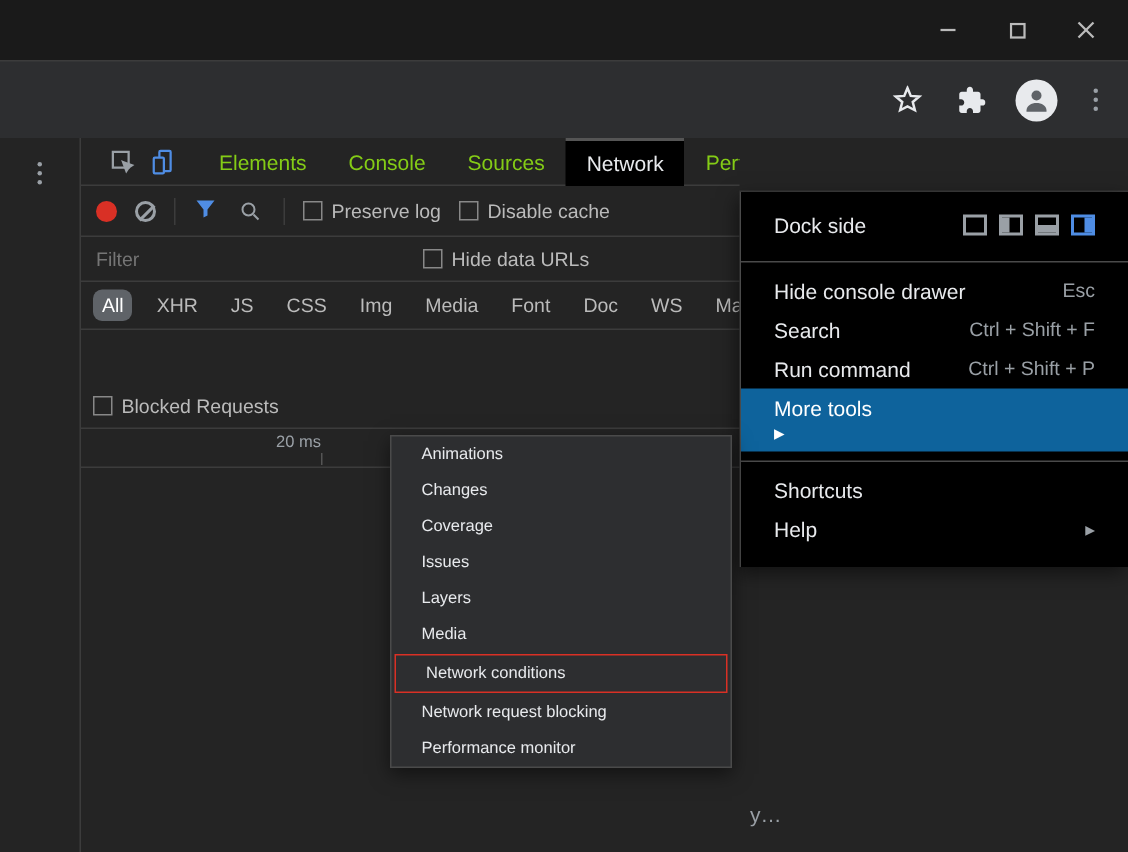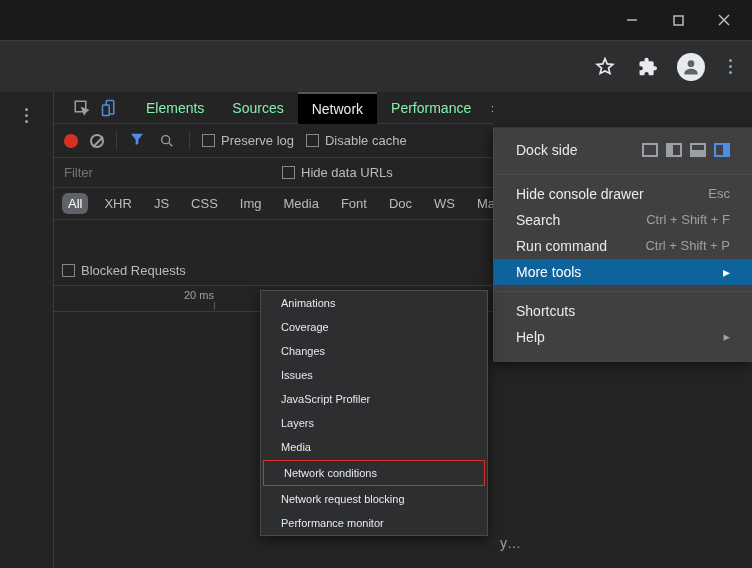--- a/index.html
+++ b/index.html
@@ -12,21 +12,21 @@
 .tb-icon svg { fill:#e8eaed; }
 .profile { width:28px; height:28px; border-radius:50%; background:#e8eaed; display:flex; align-items:center; justify-content:center; }
 .devtools { position:absolute; top:92px; left:0; right:0; bottom:0; background:#242424; display:flex; }
 .sidebar { width:54px; display:flex; flex-direction:column; align-items:center; padding-top:10px; border-right:1px solid #3c3c3c; }
 .kebab { display:flex; flex-direction:column; gap:3px; cursor:pointer; padding:6px; }
 .kebab span { width:3px; height:3px; background:#9aa0a6; border-radius:50%; }
 .main { flex:1; display:flex; flex-direction:column; position:relative; }
 .tabs { height:32px; display:flex; align-items:center; border-bottom:1px solid #3c3c3c; padding-left:6px; }
 .tab-icons { display:flex; gap:8px; padding:0 12px; }
 .tab-icon { width:20px; height:20px; display:flex; align-items:center; justify-content:center; cursor:pointer; }
-.tab { padding:0 14px; height:32px; display:flex; align-items:center; font-size:14px; color:#86efac; cursor:pointer; }
+.tab { padding:0 14px; height:32px; display:flex; align-items:center; font-size:14px; color:#84cc16; cursor:pointer; }
 .tab.active { color:#e8eaed; background:#000; border-top:2px solid #555; }
 .tab-right { margin-left:auto; display:flex; align-items:center; gap:10px; padding-right:10px; }
 .net-toolbar { height:34px; display:flex; align-items:center; gap:12px; padding-left:10px; border-bottom:1px solid #3c3c3c; font-size:13px; }
 .rec-dot { width:14px; height:14px; border-radius:50%; background:#d93025; cursor:pointer; }
 .nosign { width:14px; height:14px; border:2px solid #9aa0a6; border-radius:50%; position:relative; cursor:pointer; }
 .nosign:after { content:""; position:absolute; width:2px; height:14px; background:#9aa0a6; transform:rotate(45deg); left:5px; top:-1px; }
 .vsep { width:1px; height:18px; background:#3c3c3c; }
 .funnel { color:#4f8de4; cursor:pointer; }
 .cbx { display:flex; align-items:center; gap:6px; color:#bbb; }
 .cbx input { appearance:none; width:13px; height:13px; border:1px solid #888; background:transparent; }
@@ -35,31 +35,31 @@
 .chips { height:32px; display:flex; align-items:center; gap:10px; padding-left:8px; font-size:13px; border-bottom:1px solid #3c3c3c; flex-wrap:nowrap; overflow:hidden; }
 .chip { color:#bbb; cursor:pointer; padding:3px 6px; border-radius:6px; }
 .chip.active { background:#5f6368; color:#fff; }
 .blocked-row { height:30px; display:flex; align-items:center; gap:8px; padding-left:8px; font-size:13px; border-bottom:1px solid #3c3c3c;margin-top:36px; }
 .timeline { height:26px; position:relative; border-bottom:1px solid #3c3c3c; font-size:11px; color:#9aa0a6; }
 .timeline div { position:absolute; top:3px; }
 .timeline .tick { border-left:1px solid #555; height:8px; top:16px; }
 .submenu { position:absolute; left:260px; top:290px; background:#2d2e30; border:1px solid #4a4a4a; width:228px; box-shadow:0 4px 12px rgba(0,0,0,.5); z-index:5; }
 .submenu .mi { padding:6px 20px; font-size:11px; color:#e8eaed; cursor:pointer; }
 .submenu .mi.hl { border:1.5px solid #d93025; margin:1px 2px; }
-.menu { position:absolute; left:493px; top:128px; right:0; background:#404040; border-left:1px solid #4a4a4a; box-shadow:-2px 4px 12px rgba(0,0,0,.5); z-index:4; padding-bottom:12px; }
+.menu { position:absolute; left:493px; top:128px; right:0; background:#000000; border-left:1px solid #4a4a4a; box-shadow:-2px 4px 12px rgba(0,0,0,.5); z-index:4; padding-bottom:12px; }
 .menu .sect { padding:14px 22px 10px; font-size:14px; display:flex; align-items:center; justify-content:space-between; }
 .dock-icons { display:flex; gap:8px; }
 .dock { width:16px; height:14px; border:2px solid #9aa0a6; position:relative; cursor:pointer; }
 .dock.l:before { content:""; position:absolute; left:0; top:0; bottom:0; width:5px; background:#9aa0a6; }
 .dock.b:before { content:""; position:absolute; left:0; right:0; bottom:0; height:5px; background:#9aa0a6; }
 .dock.r { border-color:#4f8de4; }
 .dock.r:before { content:""; position:absolute; right:0; top:0; bottom:0; width:5px; background:#4f8de4; }
 .menu .row { padding:5px 22px; font-size:14px; display:flex; justify-content:space-between; cursor:pointer; }
 .menu .row .sc { color:#9aa0a6; font-size:13px; }
-.menu .row.sel { background:#0e639c; color:#fff; }
+.menu .row.sel { background:#0e639c; color:#fff;flex-direction:column; }
 .menu .row.sel .arrow { color:#fff; }
 .menu hr { border:none; border-top:1px solid #4a4a4a; margin:6px 0; }
 .shade { position:absolute; left:493px; top:92px; right:0; height:36px; background:#242424; border-bottom:1px solid #3c3c3c; z-index:3; }
 .ytext { position:absolute; left:500px; top:535px; color:#9aa0a6; font-size:14px; }
 </style>
 </head>
 <body>
 
 <div class="titlebar">
   <div class="win-btn">
@@ -123,20 +123,21 @@
             </svg>
           </div>
         <div class="tab-icon">
             <svg width="18" height="18" viewBox="0 0 24 24" fill="none" stroke="#4f8de4" stroke-width="2">
               <rect x="7" y="2" width="10" height="18" rx="1"></rect>
               <rect x="2" y="8" width="9" height="14" rx="1" fill="#242424"></rect>
             </svg>
           </div>
       </div>
       <div class="tab">Elements</div>
+      <div class="tab">Console</div>
       <div class="tab">Sources</div>
       <div class="tab active">Network</div>
       <div class="tab">Performance</div>
       <div class="tab" style="padding:0 6px">»</div>
       <div class="tab-right">
         <div class="tab-icon">
             <svg width="18" height="18" viewBox="0 0 24 24" fill="#9aa0a6">
               <path d="M19.4 13l.1-1-.1-1 2.1-1.6-2-3.5-2.5 1a7 7 0 00-1.7-1l-.4-2.6h-4l-.4 2.6a7 7 0 00-1.7 1l-2.5-1-2 3.5L6.5 11l-.1 1 .1 1-2.1 1.6 2 3.5 2.5-1a7 7 0 001.7 1l.4 2.6h4l.4-2.6a7 7 0 001.7-1l2.5 1 2-3.5zM12 15a3 3 0 110-6 3 3 0 010 6z"></path>
             </svg>
           </div>
@@ -252,24 +253,23 @@
       <span>Shortcuts</span>
     </div>
   <div class="row">
       <span>Help</span>
       <span class="sc">▸</span>
     </div>
 </div>
 
 <div class="submenu">
   <div class="mi">Animations</div>
+  <div class="mi">Changes</div>
   <div class="mi">Coverage</div>
-  <div class="mi">Changes</div>
   <div class="mi">Issues</div>
-  <div class="mi">JavaScript Profiler</div>
   <div class="mi">Layers</div>
   <div class="mi">Media</div>
   <div class="mi hl">Network conditions</div>
   <div class="mi">Network request blocking</div>
   <div class="mi">Performance monitor</div>
 </div>
 
 <div class="ytext">y…</div>
 
 </body></html>

